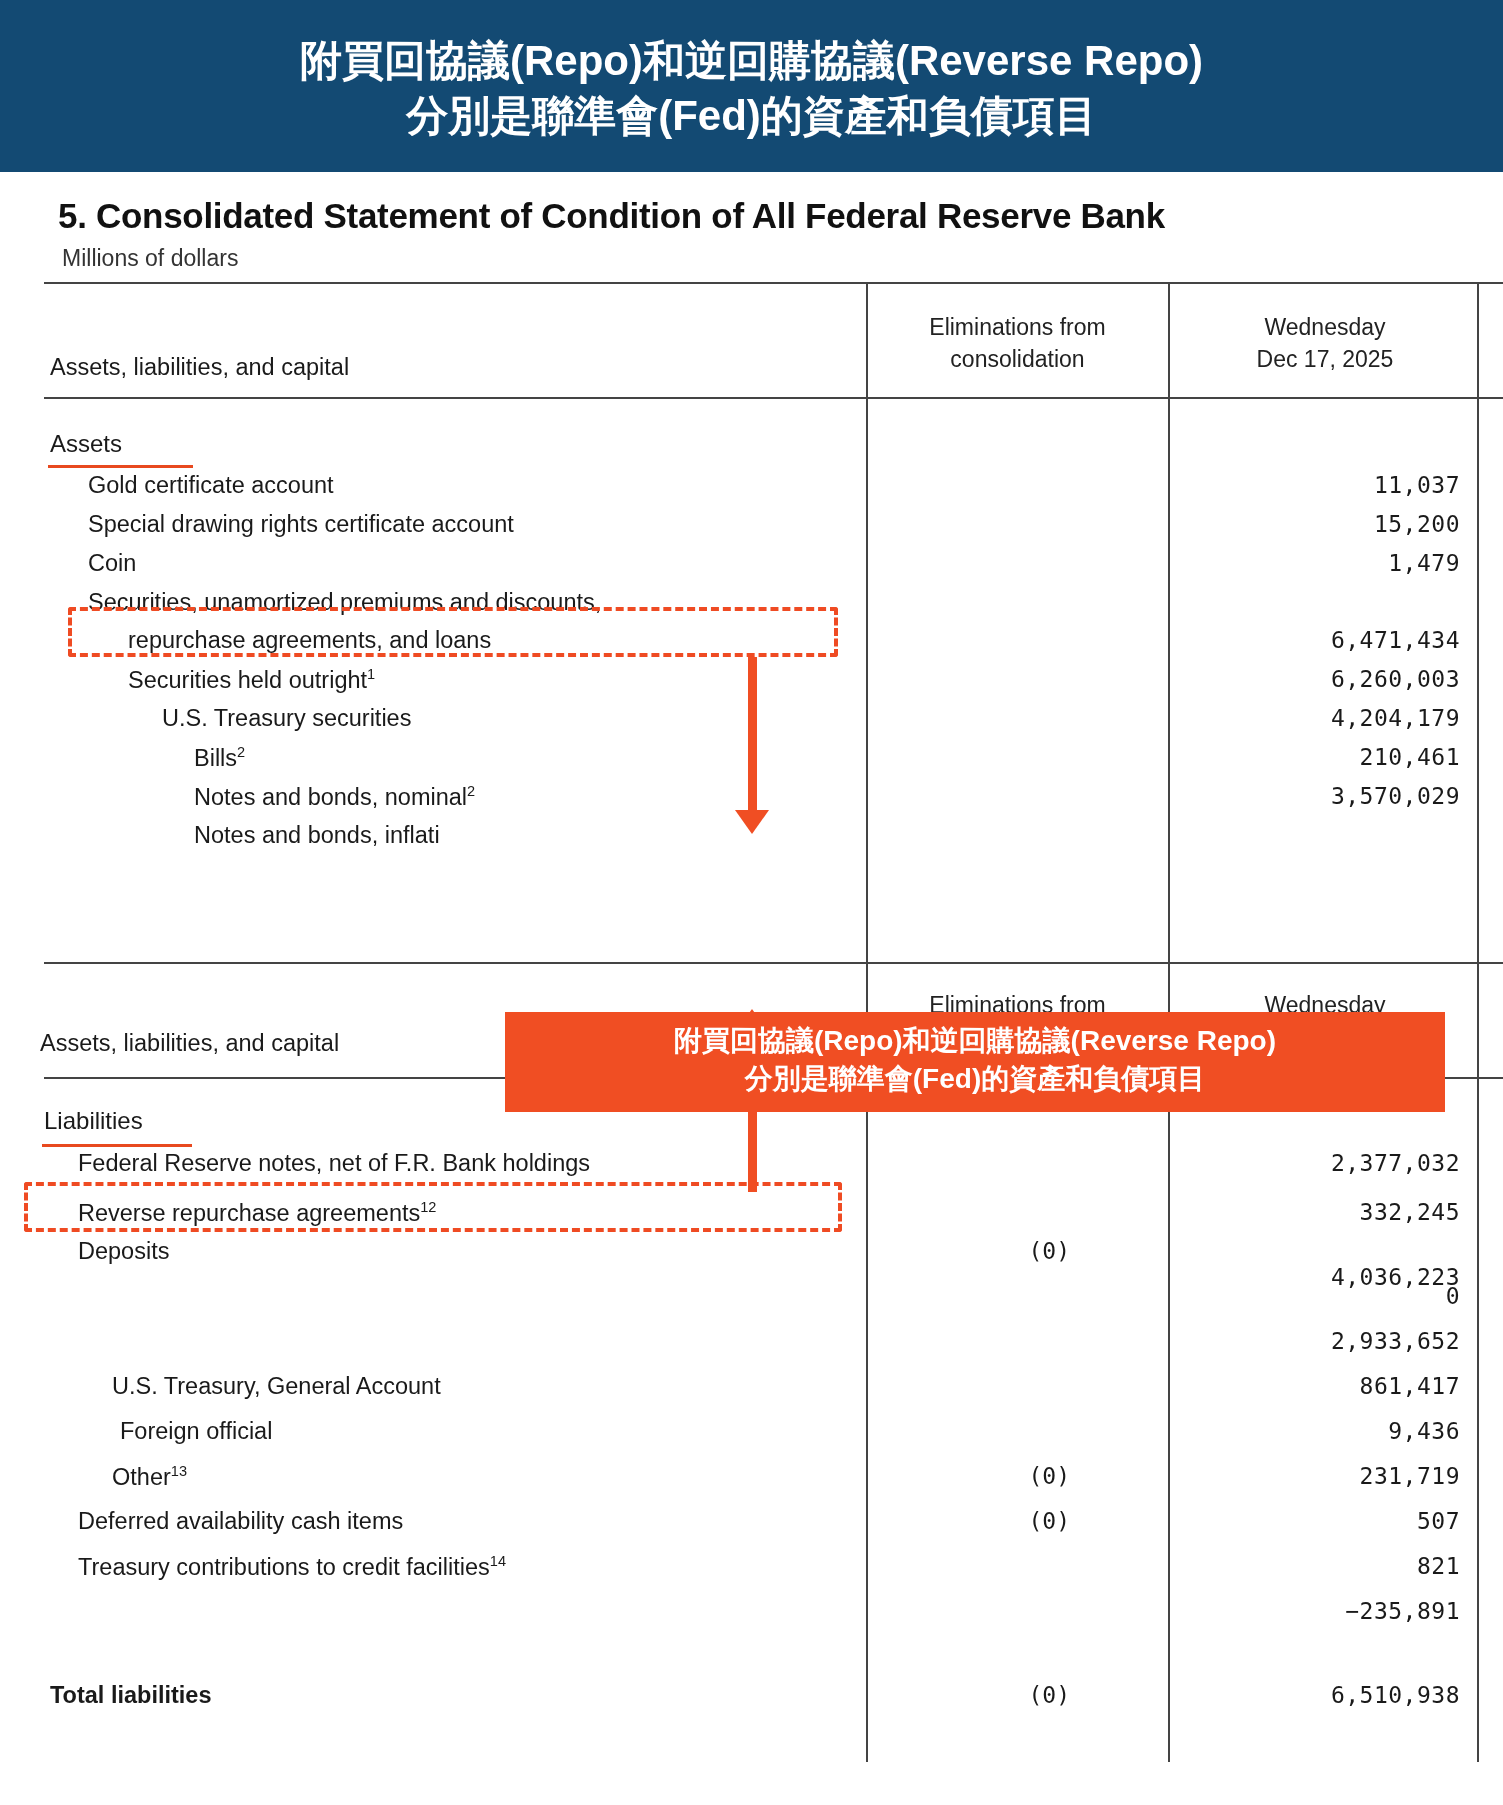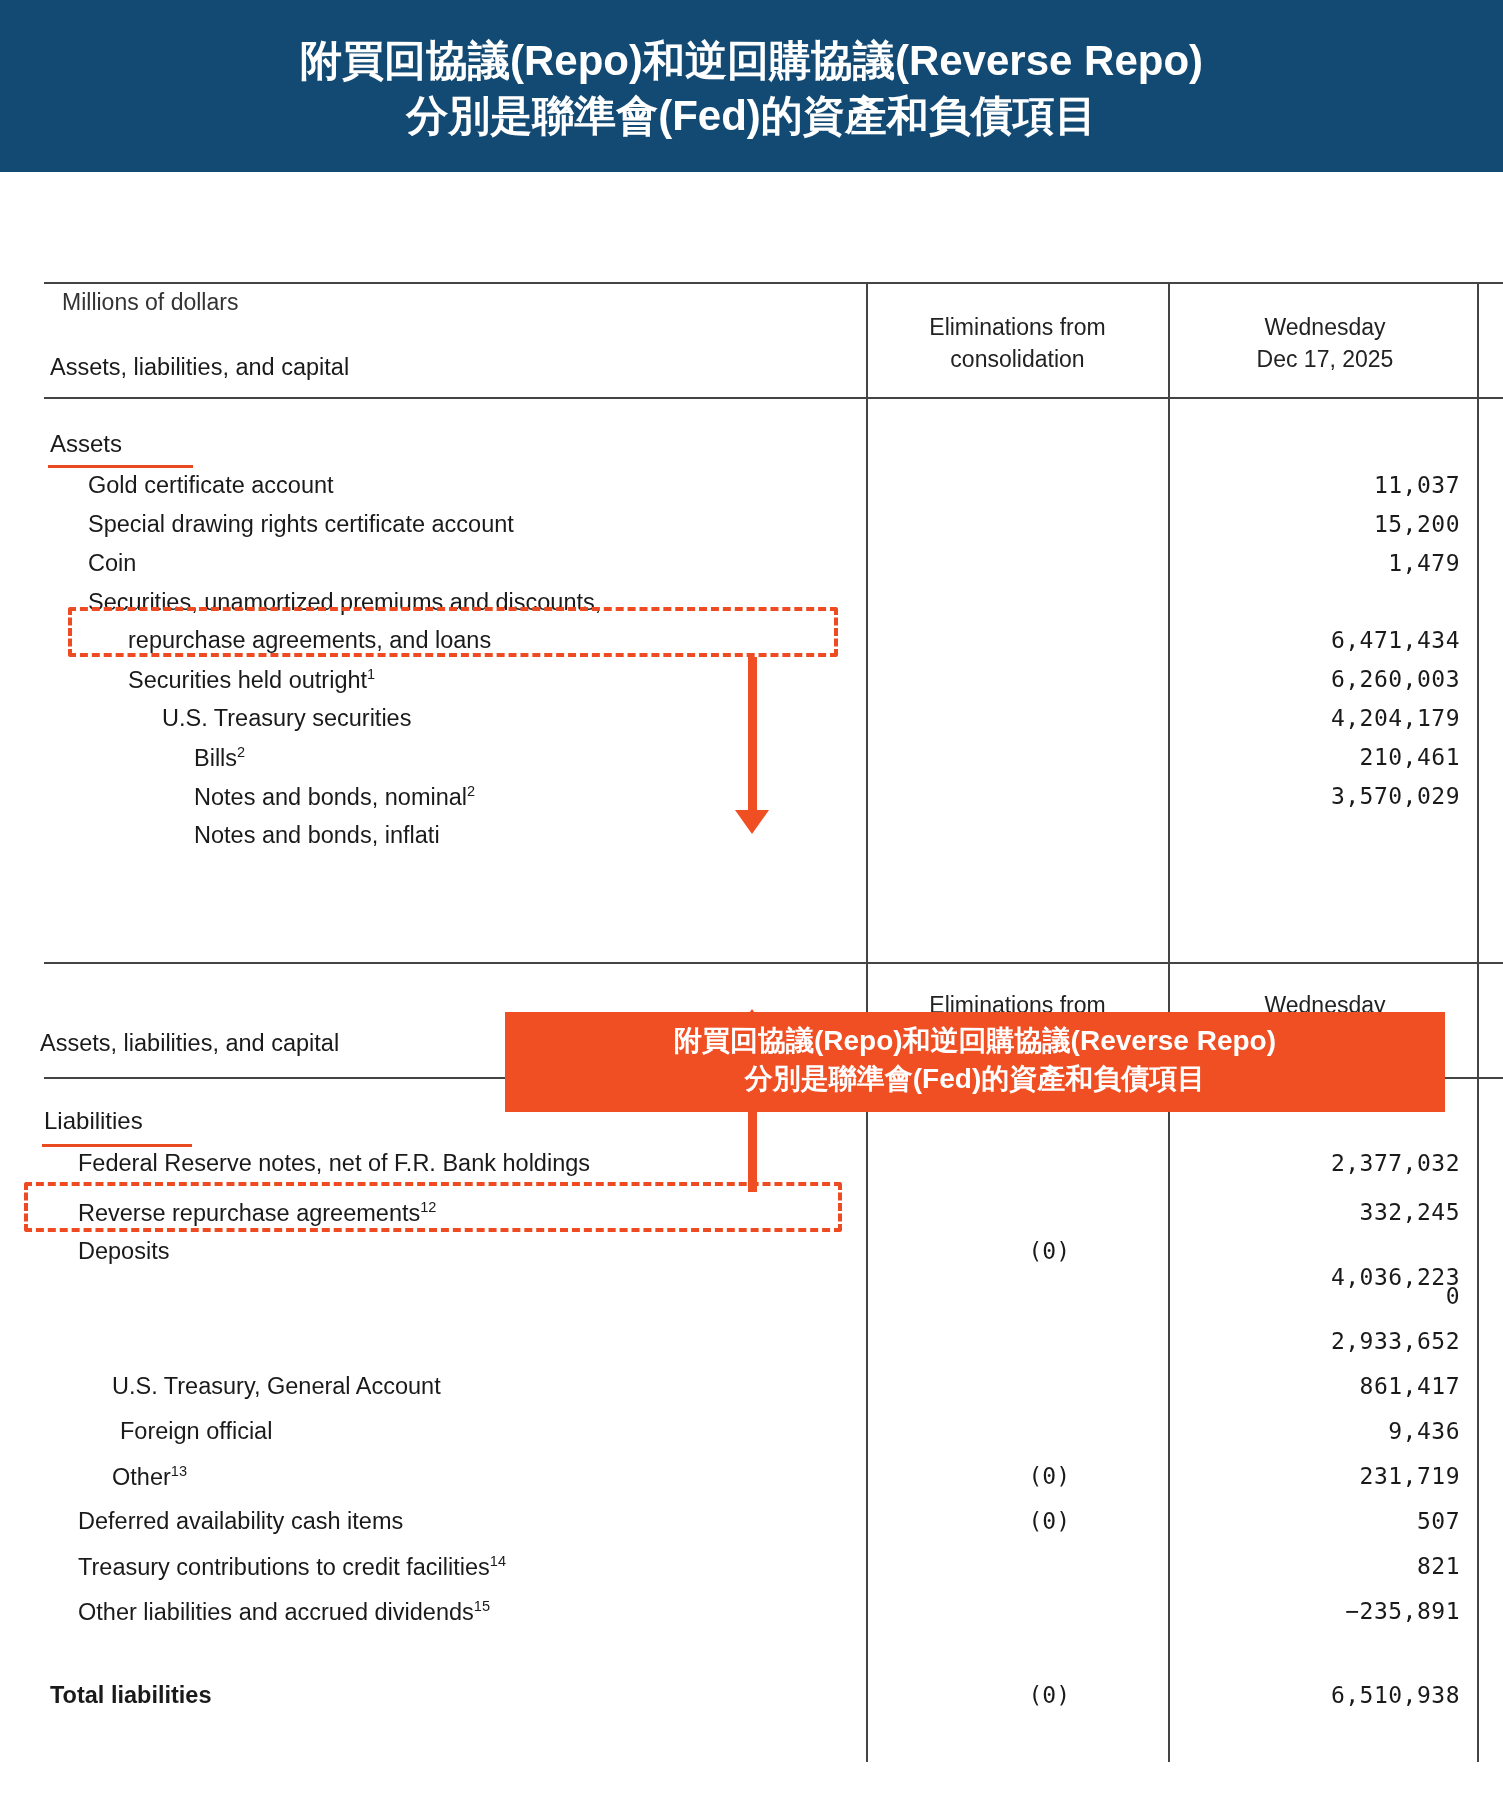--- a/index.html
+++ b/index.html
@@ -54,21 +54,20 @@
     font-weight: bold;
     color: #111111;
     letter-spacing: -0.3px;
     white-space: nowrap;
   }
   .doc-sub {
     position: absolute;
     left: 62px; top: 73px;
     font-size: 23px;
     color: #333333;
-    margin-top: 44px;
   }
 
   
   .vrule {
     position: absolute;
     width: 2px;
     background: #444444;
   }
   .hrule {
     position: absolute;
@@ -185,20 +184,21 @@
 </head>
 <body>
 
 <div class="banner">
   <div class="banner-line">附買回協議(Repo)和逆回購協議(Reverse Repo)</div>
   <div class="banner-line">分別是聯準會(Fed)的資產和負債項目</div>
 </div>
 
 <div class="doc">
 
+  <div class="doc-title">5. Consolidated Statement of Condition of All Federal Reserve Bank</div>
   <div class="doc-sub">Millions of dollars</div>
 
   <div class="hrule" style="left:44px; top:110px; width:1460px;"></div>
   <div class="hrule" style="left:44px; top:225px; width:1460px;"></div>
   <div class="vrule" style="left:866px; top:110px; height:680px;"></div>
   <div class="vrule" style="left:1168px; top:110px; height:680px;"></div>
   <div class="vrule" style="left:1477px; top:110px; height:680px;"></div>
 
   <div class="rowlabel" style="left:50px; top:182px;">Assets, liabilities, and capital</div>
   <div class="colhead" style="left:880px; top:140px; width:275px;">Eliminations from</div>
@@ -278,21 +278,20 @@
   <div class="elim" style="left:920px; top:1291px; width:150px;">(0)</div>
   <div class="num" style="left:1210px; top:1291px; width:250px;">231,719</div>
 
   <div class="rowlabel" style="left:78px; top:1336px;">Deferred availability cash items</div>
   <div class="elim" style="left:920px; top:1336px; width:150px;">(0)</div>
   <div class="num" style="left:1210px; top:1336px; width:250px;">507</div>
 
   <div class="rowlabel" style="left:78px; top:1381px;"><span>Treasury contributions to credit facilities</span><sup>14</sup></div>
   <div class="num" style="left:1210px; top:1381px; width:250px;">821</div>
 
-  <div class="rowlabel" style="left:78px; top:1426px;"><span>Other liabilities and accrued dividends</span><sup>15</sup></div>
   <div class="num" style="left:1210px; top:1426px; width:250px;">−235,891</div>
 
   <div class="rowlabel bold" style="left:50px; top:1510px;">Total liabilities</div>
   <div class="elim" style="left:920px; top:1510px; width:150px;">(0)</div>
   <div class="num" style="left:1210px; top:1510px; width:250px;">6,510,938</div>
 
   <div class="dashbox" style="left:24px; top:1010px; width:818px; height:50px;"></div>
 
   <div class="arrow-shaft" style="left:748px; top:485px; height:155px;"></div>
   <div class="arrow-head-down" style="left:735px; top:638px;"></div>

